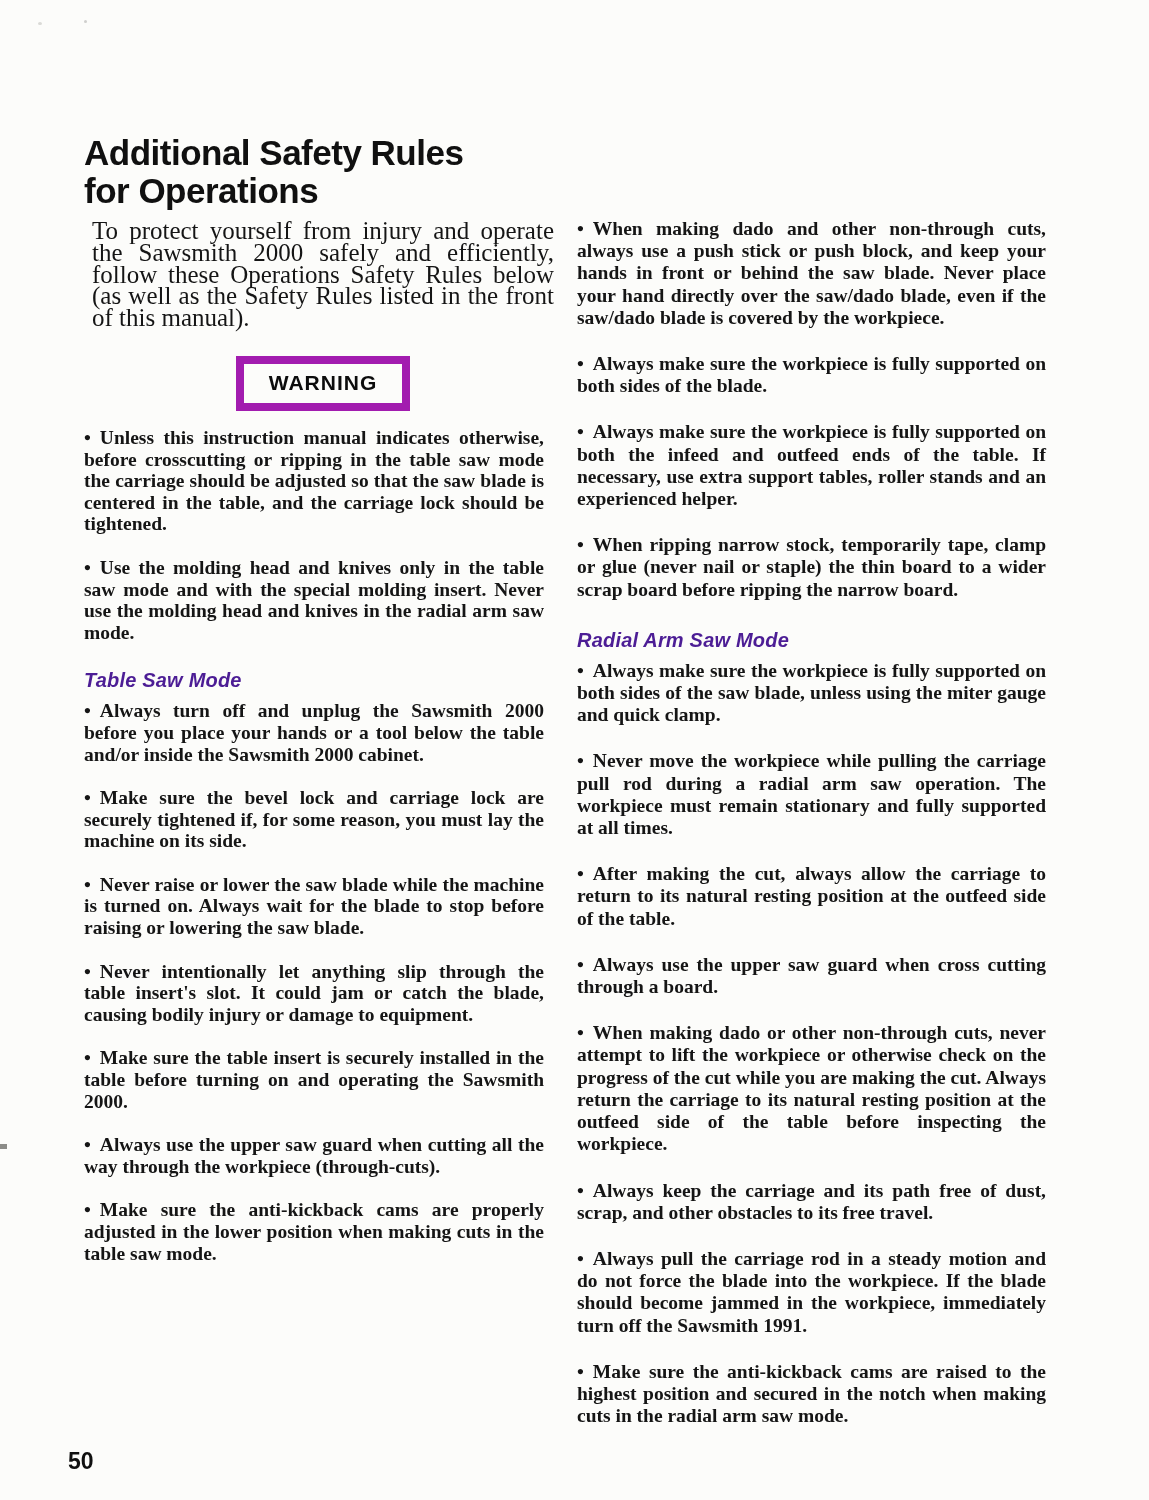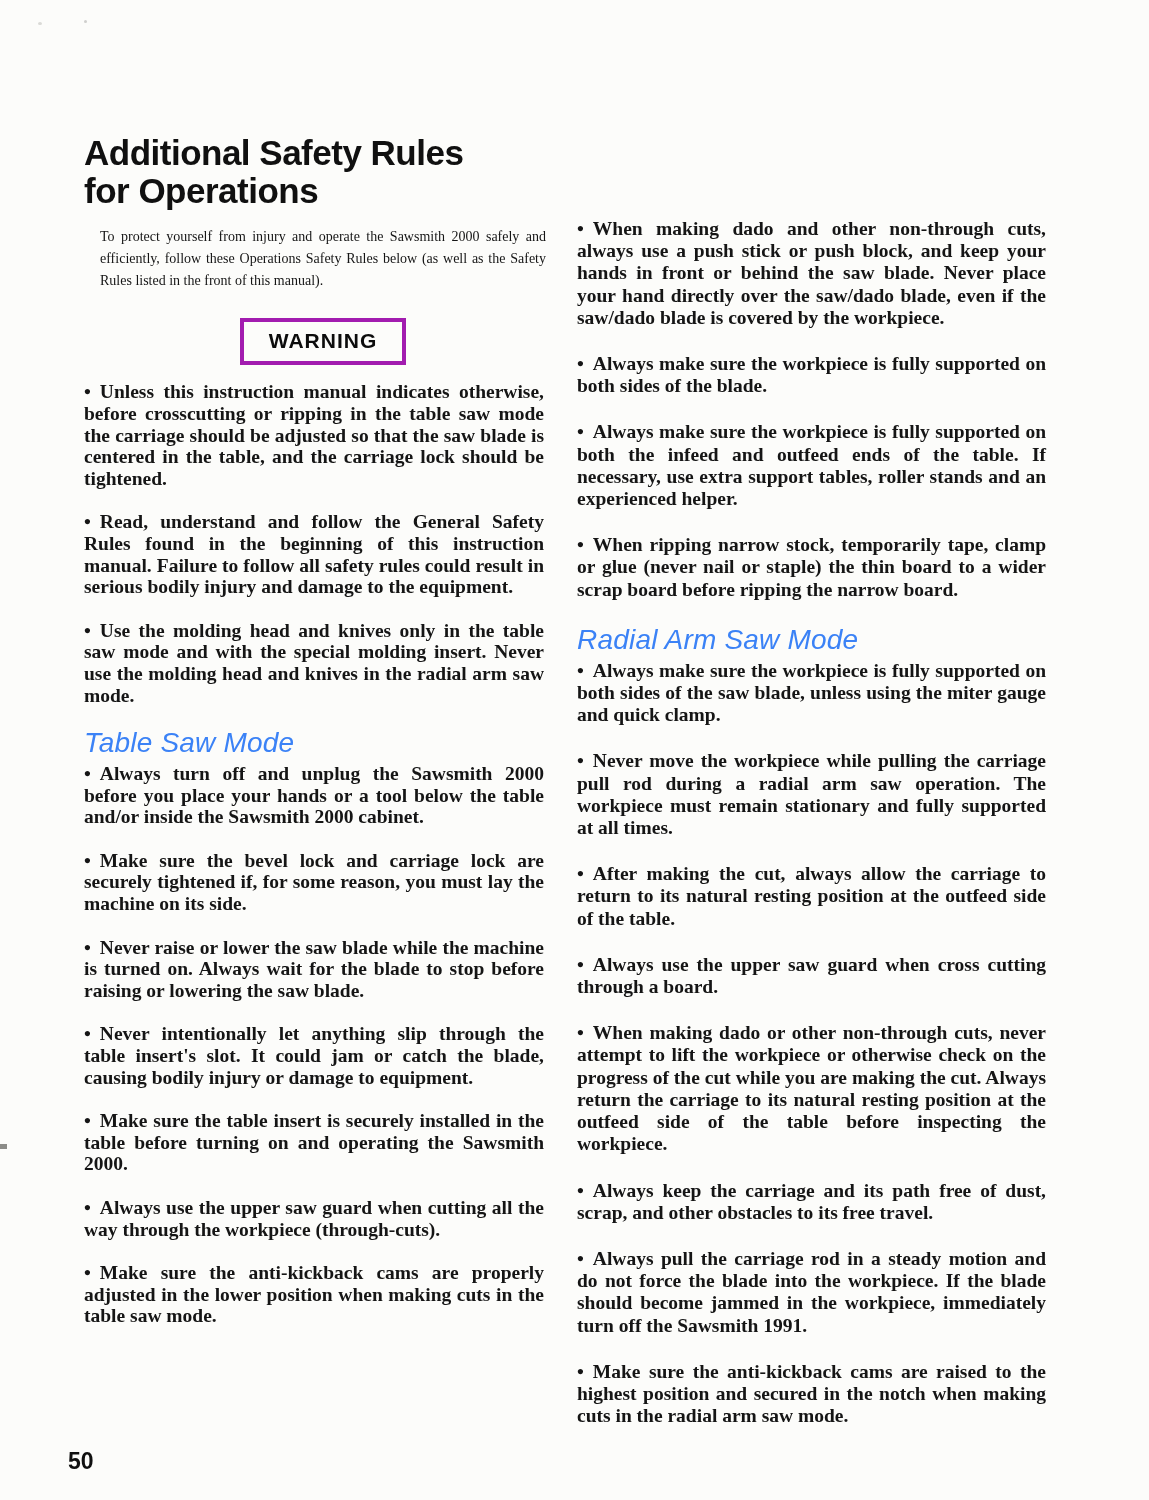--- a/index.html
+++ b/index.html
@@ -21,30 +21,30 @@
   h1 {
     margin: 0 0 10px 0;
     font-family: "Liberation Sans", sans-serif;
     font-weight: 700;
     font-size: 35px;
     line-height: 38px;
     letter-spacing: -0.5px;
     color: #101010;
   }
   .intro {
-    margin: 16px;
-    font-size: 14px;
+    margin: 8px;
+    font-size: 25px;
     line-height: 21.8px;
     text-align: justify;
     font-weight: 400;
   }
   .warning-box {
     width: 158px;
     margin: 27px auto 16px auto;
-    border: 4px solid #a21caf;
+    border: 8px solid #a21caf;
     padding: 7px 0 8px 0;
     text-align: center;
     background: #fcfcfa;
   }
   .warning-box span {
     font-family: "Liberation Sans", sans-serif;
     font-weight: 700;
     font-size: 21px;
     letter-spacing: 1px;
     color: #0c0c0c;
@@ -55,25 +55,25 @@
     line-height: 21.6px;
     font-weight: 700;
     text-align: justify;
   }
   #col-right p.bullet { line-height: 22.2px; margin-bottom: 24px; }
   p.bullet .dot { padding-right: 9px; }
   h2.mode-heading {
     margin: 0 0 5px 0;
     font-family: "Liberation Sans", sans-serif;
     font-style: italic;
-    font-weight: 400;
-    font-size: 28px;
+    font-weight: 700;
+    font-size: 20px;
     line-height: 30px;
     letter-spacing: 0.2px;
-    color: #3b82f6;
+    color: #4c1d95;
   }
   #page-number {
     position: absolute;
     left: 68px;
     top: 1448px;
     font-family: "Liberation Sans", sans-serif;
     font-weight: 700;
     font-size: 23px;
     color: #101010;
   }
@@ -95,21 +95,20 @@
   <div class="col" id="col-left">
     <h1><span>Additional Safety Rules</span><br><span>for Operations</span></h1>
 
     <p class="intro">To protect yourself from injury and operate the Sawsmith 2000 safely and efficiently, follow these Operations Safety Rules below (as well as the Safety Rules listed in the front of this manual).</p>
 
     <div class="warning-box">
       <span>WARNING</span>
     </div>
 
     <p class="bullet"><span class="dot">•</span><span>Unless this instruction manual indicates otherwise, before crosscutting or ripping in the table saw mode the carriage should be adjusted so that the saw blade is centered in the table, and the carriage lock should be tightened.</span></p>
-    <p class="bullet"><span class="dot">•</span><span>Read, understand and follow the General Safety Rules found in the beginning of this instruction manual. Failure to follow all safety rules could result in serious bodily injury and damage to the equipment.</span></p>
     <p class="bullet"><span class="dot">•</span><span>Use the molding head and knives only in the table saw mode and with the special molding insert.  Never use the molding head and knives in the radial arm saw mode.</span></p>
 
     <h2 class="mode-heading">Table Saw Mode</h2>
 
     <p class="bullet"><span class="dot">•</span><span>Always turn off and unplug the Sawsmith 2000 before you place your hands or a tool below the table and/or inside the Sawsmith 2000 cabinet.</span></p>
     <p class="bullet"><span class="dot">•</span><span>Make sure the bevel lock and carriage lock are securely tightened if, for some reason, you must lay the machine on its side.</span></p>
     <p class="bullet"><span class="dot">•</span><span>Never raise or lower the saw blade while the machine is turned on.  Always wait for the blade to stop before raising or lowering the saw blade.</span></p>
     <p class="bullet"><span class="dot">•</span><span>Never intentionally let anything slip through the table insert's slot.  It could jam or catch the blade, causing bodily injury or damage to equipment.</span></p>
     <p class="bullet"><span class="dot">•</span><span>Make sure the table insert is securely installed in the table before turning on and operating the Sawsmith 2000.</span></p>
     <p class="bullet"><span class="dot">•</span><span>Always use the upper saw guard when cutting all the way through the workpiece (through-cuts).</span></p>

